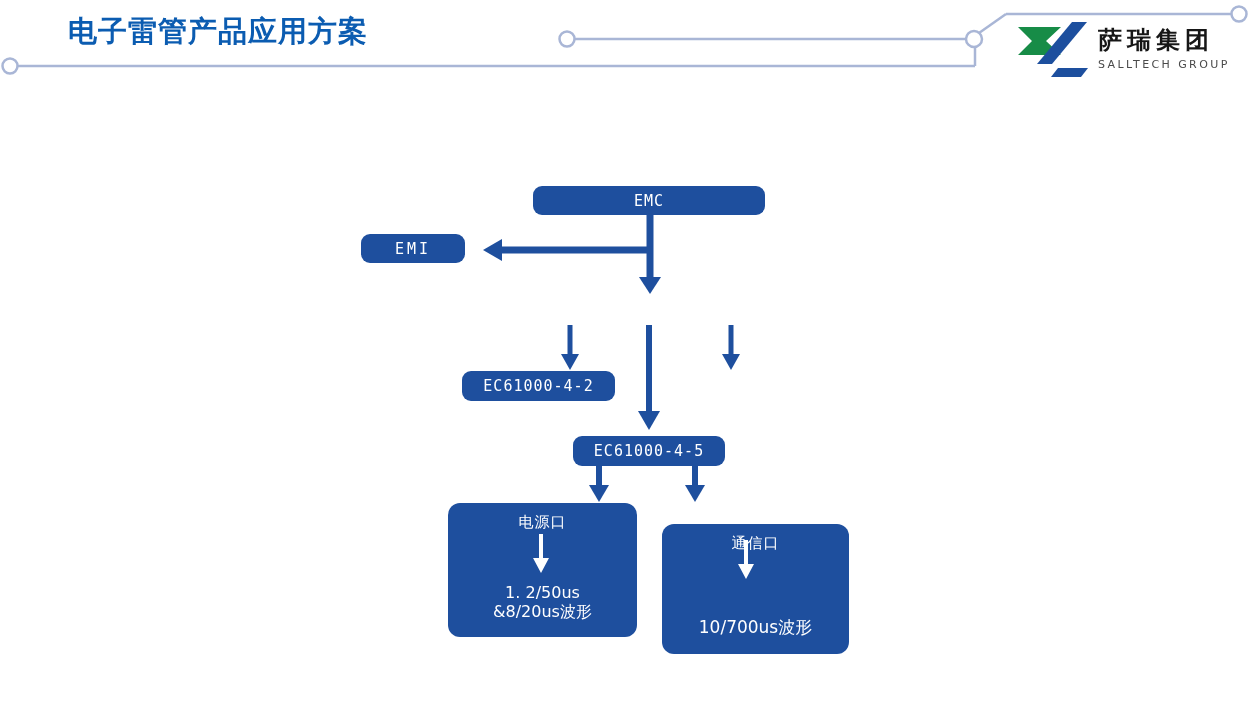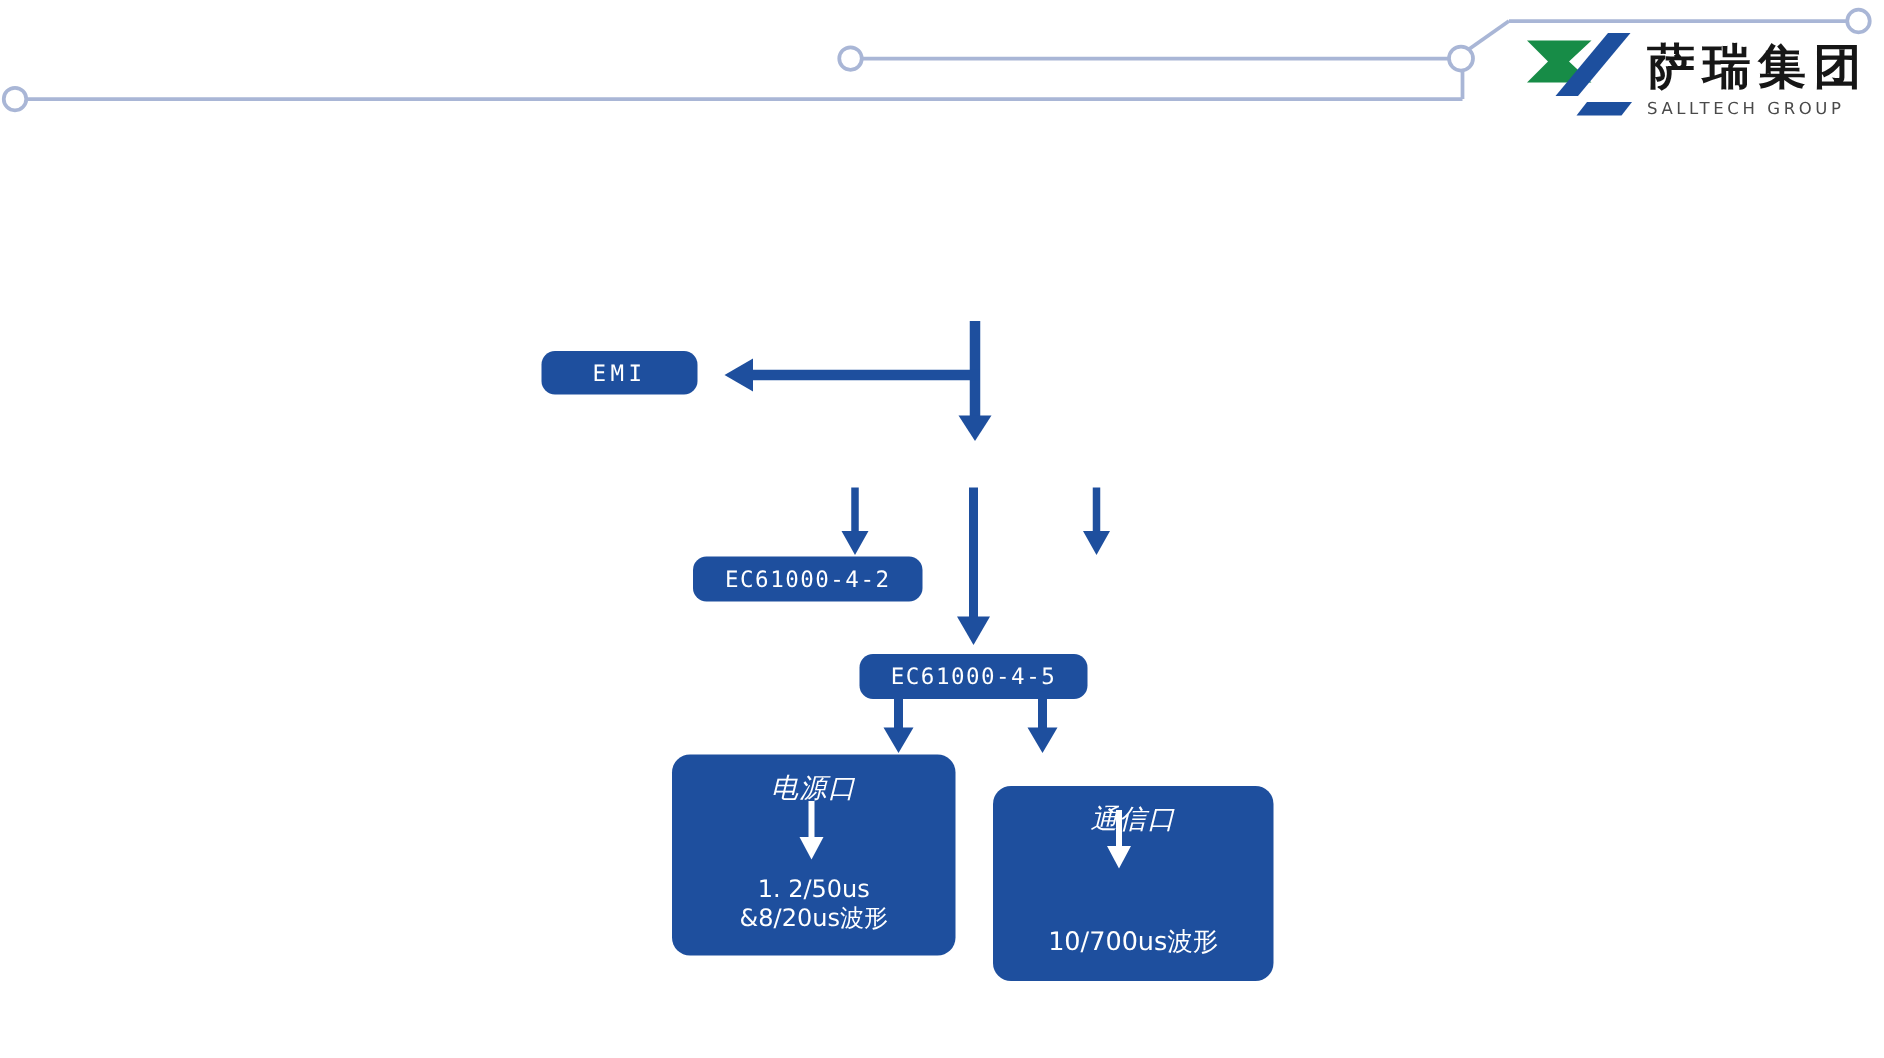--- a/index.html
+++ b/index.html
@@ -17,21 +17,21 @@
     position: absolute; left: 68px; top: 12px;
     font-size: 29px; font-weight: bold; color: #0b5cb1;
     letter-spacing: 1px; white-space: nowrap;
   }
   .deco-svg { position: absolute; left: 0; top: 0; pointer-events: none; }
 
   .logo-wrap { position: absolute; left: 1016px; top: 22px; display: flex; align-items: flex-start; }
   .logo-mark { width: 74px; height: 56px; }
   .logo-text { margin-left: 8px; padding-top: 6px; }
   .logo-cn {
-    font-size: 32px; font-weight: bold; color: #161616;
+    font-size: 24px; font-weight: bold; color: #161616;
     letter-spacing: 5px; line-height: 1; white-space: nowrap;
   }
   .logo-en {
     font-size: 11px; color: #4a4a4a; letter-spacing: 2.4px;
     margin-top: 6px; white-space: nowrap;
   }
 
   
   .diagram-title {
     position: absolute; left: 649px; top: 114px; transform: translateX(-50%);
@@ -51,21 +51,21 @@
   .node-ec5 { left: 573px; top: 436px; width: 152px; height: 30px; text-align: right; }
 
   .bignode {
     position: absolute; background: #1e4f9e; color: #ffffff;
     border-radius: 12px;
   }
   .node-power { left: 448px; top: 503px; width: 189px; height: 134px; }
   .node-comm  { left: 662px; top: 524px; width: 187px; height: 130px; }
   .bignode .bn-title {
     position: absolute; top: 10px; left: 0; right: 0; text-align: center;
-    font-size: 18px; letter-spacing: 1px; font-style: italic;
+    font-size: 15px; letter-spacing: 1px;
   }
   .bn-line { position: absolute; left: 0; right: 0; text-align: center; font-size: 16px;
     font-family: "DejaVu Sans", "Liberation Sans", sans-serif; }
   .node-power .bn-line1 { top: 80px; }
   .node-power .bn-line2 { top: 99px; text-align: center; }
   .node-comm  .bn-line1 { top: 92px; font-size: 17px; }
 
   .connectors { position: absolute; left: 0; top: 0; pointer-events: none; z-index: 5; }
 </style>
 </head>
@@ -82,34 +82,36 @@
       <line x1="1006" y1="14" x2="1231" y2="14"></line>
     </g>
     <g stroke="#a9b6d6" stroke-width="2.5" fill="#ffffff">
       <circle cx="10" cy="66" r="7.5"></circle>
       <circle cx="567" cy="39" r="7.5"></circle>
       <circle cx="974" cy="39" r="8"></circle>
       <circle cx="1239" cy="14" r="7.5"></circle>
     </g>
   </svg>
 
+  <div class="page-title">电子雷管产品应用方案</div>
 
   <div class="logo-wrap">
     <svg class="logo-mark" viewBox="0 0 74 56">
       <polygon fill="#178c47" points="2,5 45,5 30,19 45,33 2,33 16,19"></polygon>
       <polygon fill="#1d4f9e" points="56,0 71,0 36,42 21,42"></polygon>
       <polygon fill="#1d4f9e" points="42,46 72,46 65,55 35,55"></polygon>
     </svg>
     <div class="logo-text">
       <div class="logo-cn">萨瑞集团</div>
       <div class="logo-en">SALLTECH GROUP</div>
     </div>
   </div>
 
 
+  <div class="node node-emc">EMC</div>
   <div class="node node-emi">EMI</div>
   <div class="node node-ec2">EC61000-4-2</div>
   <div class="node node-ec5">EC61000-4-5</div>
 
   <div class="bignode node-power">
     <div class="bn-title">电源口</div>
     <div class="bn-line bn-line1">1. 2/50us</div>
     <div class="bn-line bn-line2">&amp;8/20us波形</div>
   </div>
 

